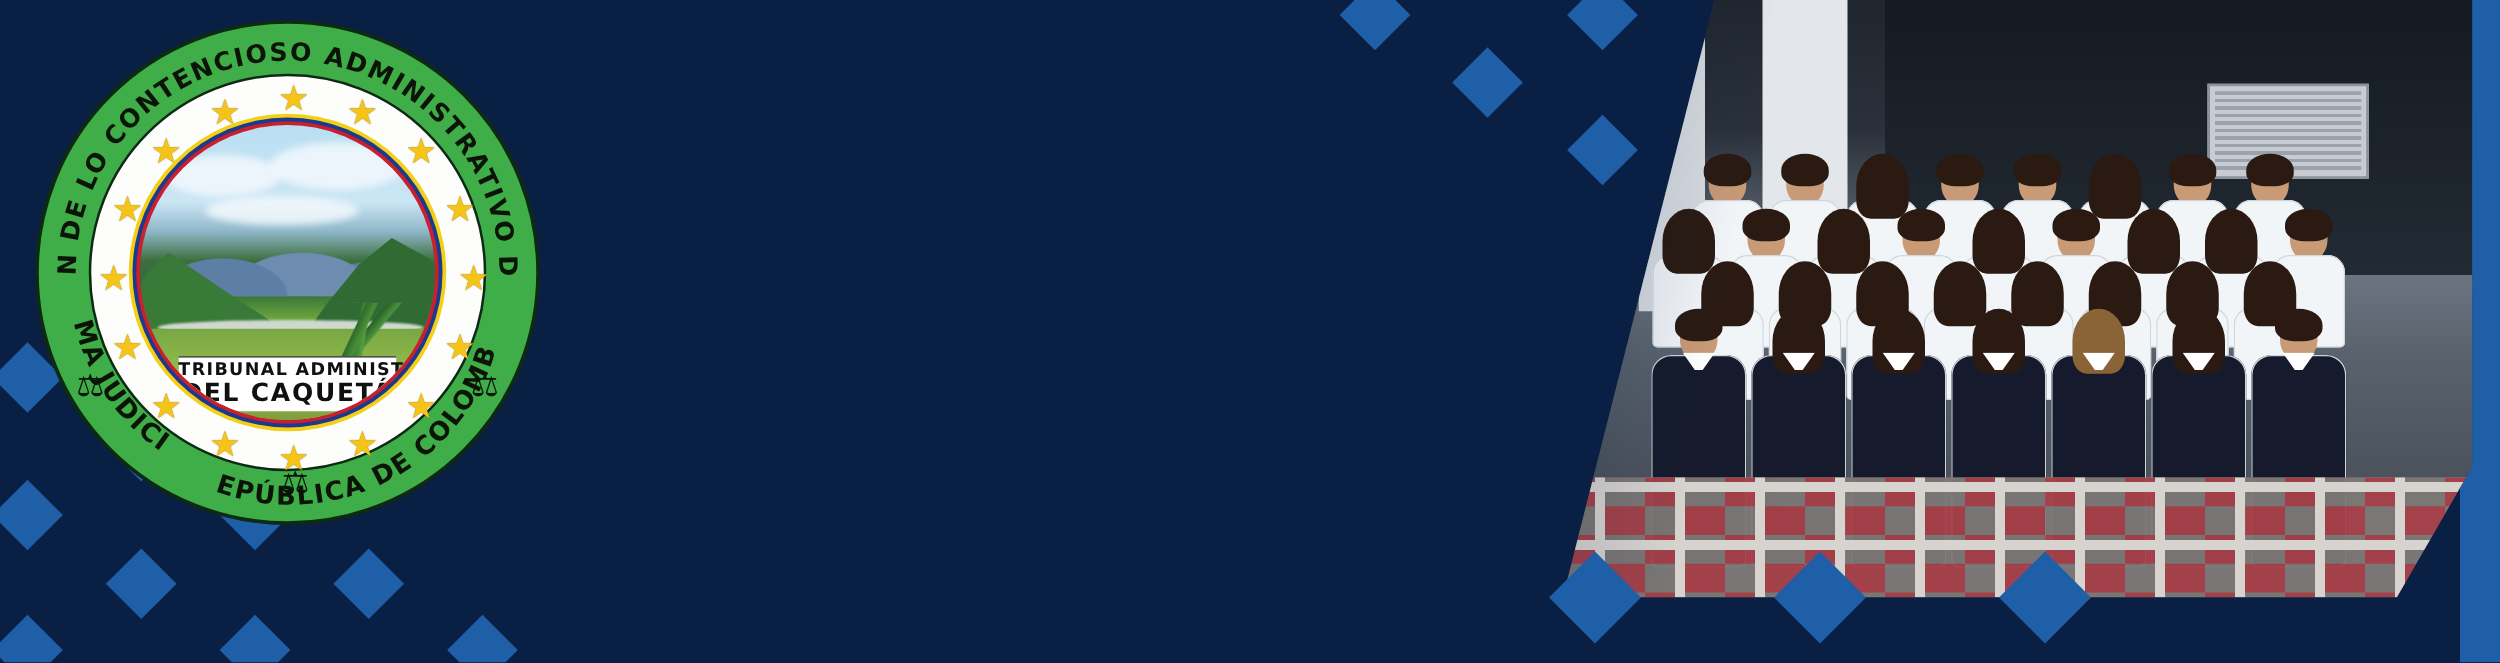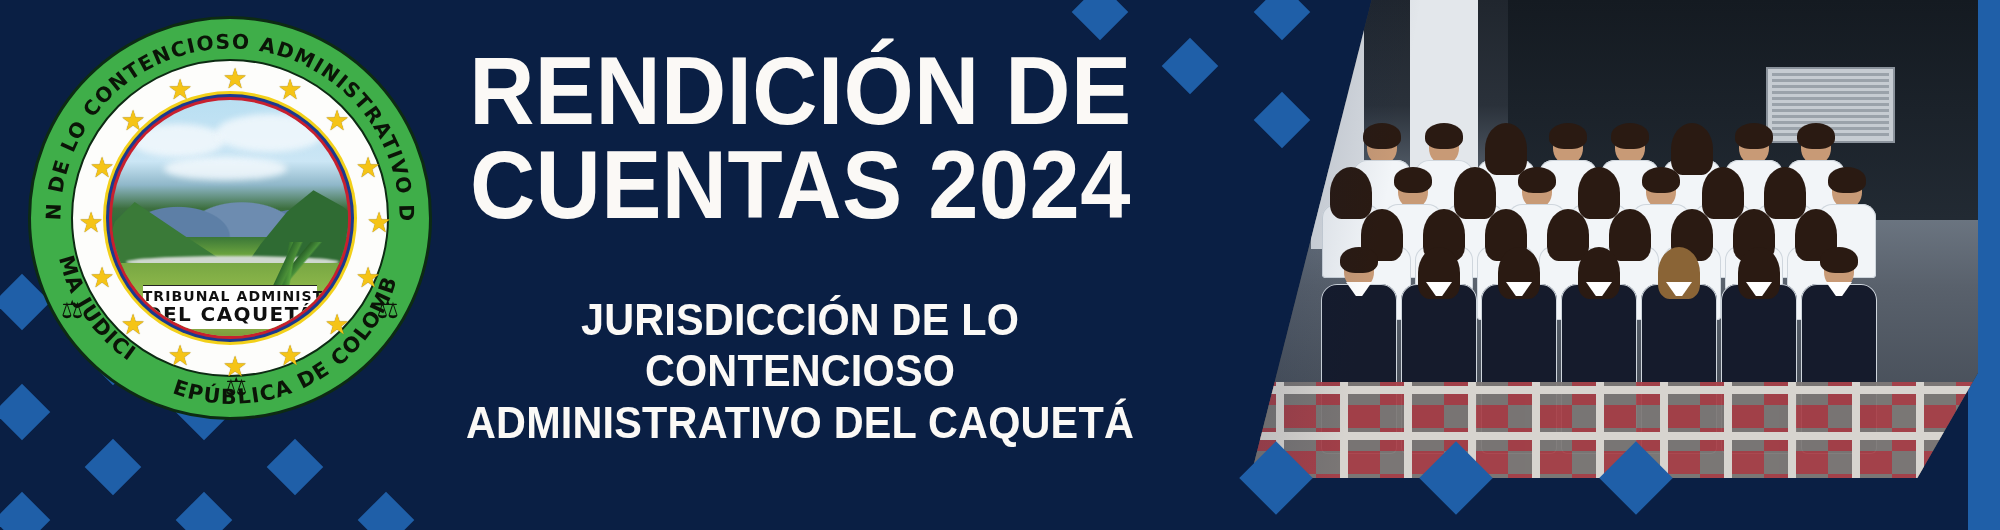--- a/index.html
+++ b/index.html
@@ -356,26 +356,20 @@
               </div>
             </div>
 
           </div>
         </div>
       </div>
 
     </div>
   </div>
 
-  <div id="copy">
-    <h1 id="title">RENDICIÓN DE
-CUENTAS 2024</h1>
-    <h2 id="subtitle">JURISDICCIÓN DE LO CONTENCIOSO
-ADMINISTRATIVO DEL CAQUETÁ</h2>
-  </div>
 
   <div>
     <div class="diamond" style="left:1080px;top:-8px;"></div>
     <div class="diamond" style="left:1170px;top:46px;"></div>
     <div class="diamond" style="left:1262px;top:-8px;"></div>
     <div class="diamond" style="left:1262px;top:100px;"></div>
     <div class="diamond" style="left:1380px;top:12px;"></div>
     <div class="diamond" style="left:1472px;top:12px;"></div>
     <div class="diamond" style="left:1428px;top:74px;"></div>
     <div class="diamond" style="left:1380px;top:136px;"></div>

